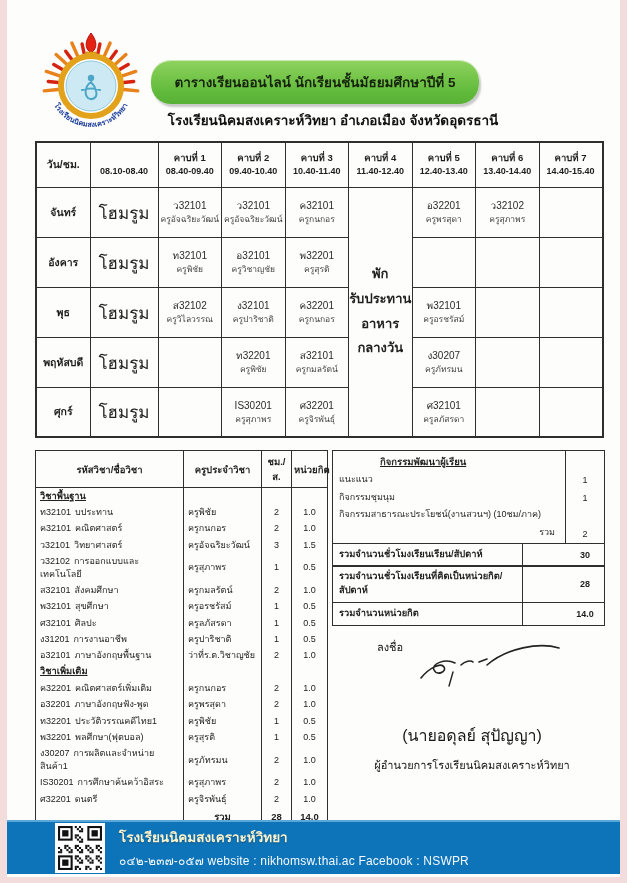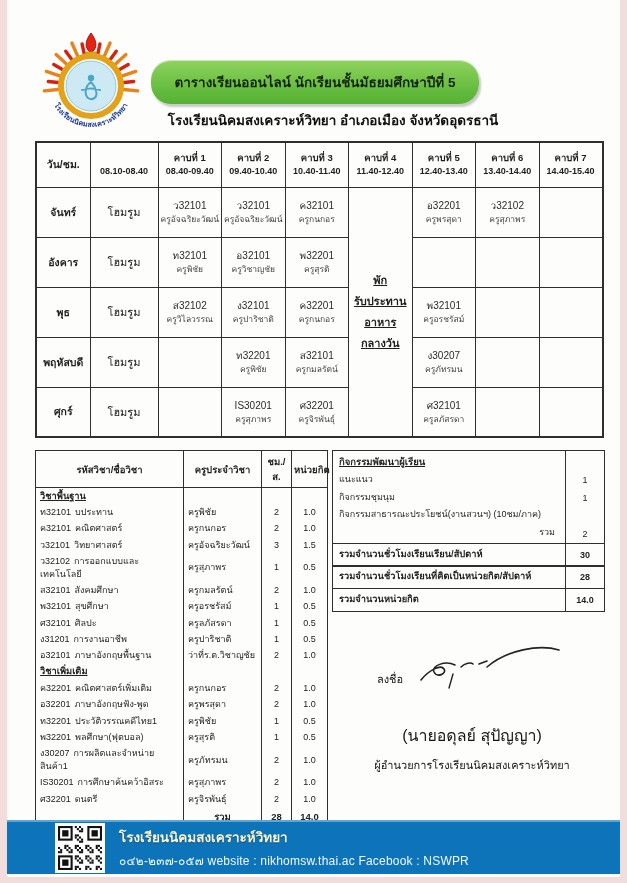--- a/index.html
+++ b/index.html
@@ -31,51 +31,51 @@
   
   table{border-collapse:collapse;table-layout:fixed;}
   .tt{position:absolute;left:28px;top:141px;width:567px;border:2px solid #2f2f2f;}
   .tt th,.tt td{border:1px solid #2f2f2f;padding:0;vertical-align:middle;text-align:center;overflow:hidden;}
   .tt thead tr{height:45px;}
   .tt tbody tr{height:50px;margin-left:36px;}
   .tt-corner{font-size:10.5px;font-weight:bold;}
   .p-label{font-size:9.5px;font-weight:bold;line-height:1.5;min-height:14px;}
   .p-time{font-size:9px;font-weight:bold;line-height:1.5;}
   .tt-day{font-size:10.5px;font-weight:bold;}
-  .tt-home{font-size:11px;color:#222;}
+  .tt-home{font-size:17px;color:#222;}
   .s-code{font-size:10px;color:#2b2b2b;line-height:1.6;}
   .s-teacher{font-size:8.5px;color:#3c3c3c;line-height:1.4;}
-  .tt-lunch{font-size:11px;font-weight:bold;text-decoration:underline;}
+  .tt-lunch{font-size:13px;font-weight:bold;}
   .lunch-line{line-height:1.9;}
   
   .ct{position:absolute;left:28px;top:450px;width:292px;border:1.5px solid #2f2f2f;}
   .ct th{border-bottom:1px solid #2f2f2f;font-size:9.5px;font-weight:bold;padding:3px 2px;}
   .ct th,.ct td{border-left:1px solid #2f2f2f;}
   .ct th:first-child,.ct td:first-child{border-left:none;}
   .ct td{font-size:9px;padding:1.6px 4px;line-height:1.45;color:#222;}
   .ct td.num{text-align:center;padding:1.6px 1px;}
   .sec-title{font-weight:bold;font-size:9.3px;text-decoration:underline;}
   .ct .code{margin-right:4px;}
   .ct tr.total td{font-weight:bold;font-size:9.5px;padding-top:3px;padding-bottom:4px;}
   .ct tr.total td.tlabel{text-align:center;}
   
   .act{position:absolute;left:325px;top:450px;width:273px;}
   .act-block{border:1.5px solid #2f2f2f;}
   .act-row{display:flex;align-items:stretch;}
   .act-label{flex:1;padding:2px 6px;font-size:9px;line-height:1.5;}
   .act-title-row .act-label{font-weight:bold;font-size:9.5px;padding-top:4px;}
-  .act-title-row .act-label span{text-decoration:underline;}
+  .act-title-row .act-label span{text-decoration:underline;margin-left:41px;}
   .act-value{width:38px;border-left:1px solid #2f2f2f;display:flex;align-items:center;justify-content:center;font-size:9px;}
   .act-sub .act-label{text-align:right;padding-right:10px;padding-bottom:4px;}
   .act-sum{display:flex;border:1.5px solid #2f2f2f;margin-top:-1.5px;}
   .act-sum .act-label{font-weight:bold;font-size:9.3px;padding:4px 6px;}
-  .act-sum .act-value{font-weight:bold;}
+  .act-sum .act-value{font-weight:bold;padding-left:43px;}
   
   .sig{position:absolute;left:330px;top:638px;width:270px;text-align:center;}
-  .sig-row{display:flex;align-items:flex-end;justify-content:center;gap:4px;height:62px;}
+  .sig-row{display:flex;justify-content:center;gap:4px;height:62px;}
   .sig-prefix{font-size:11px;color:#161616;padding-bottom:12px;}
   .sig-name{font-size:16px;margin-top:23px;color:#161616;}
   .sig-title{font-size:11px;margin-top:8px;color:#161616;}
   
   .footer{
     position:absolute;left:0;top:820px;width:613px;height:54px;
     background:#0e74ba;border-top:2px solid #5aa7d8;box-sizing:border-box;
     display:flex;align-items:center;
   }
   .qr{margin-left:48px;background:#fff;padding:3px;width:44px;height:44px;}

